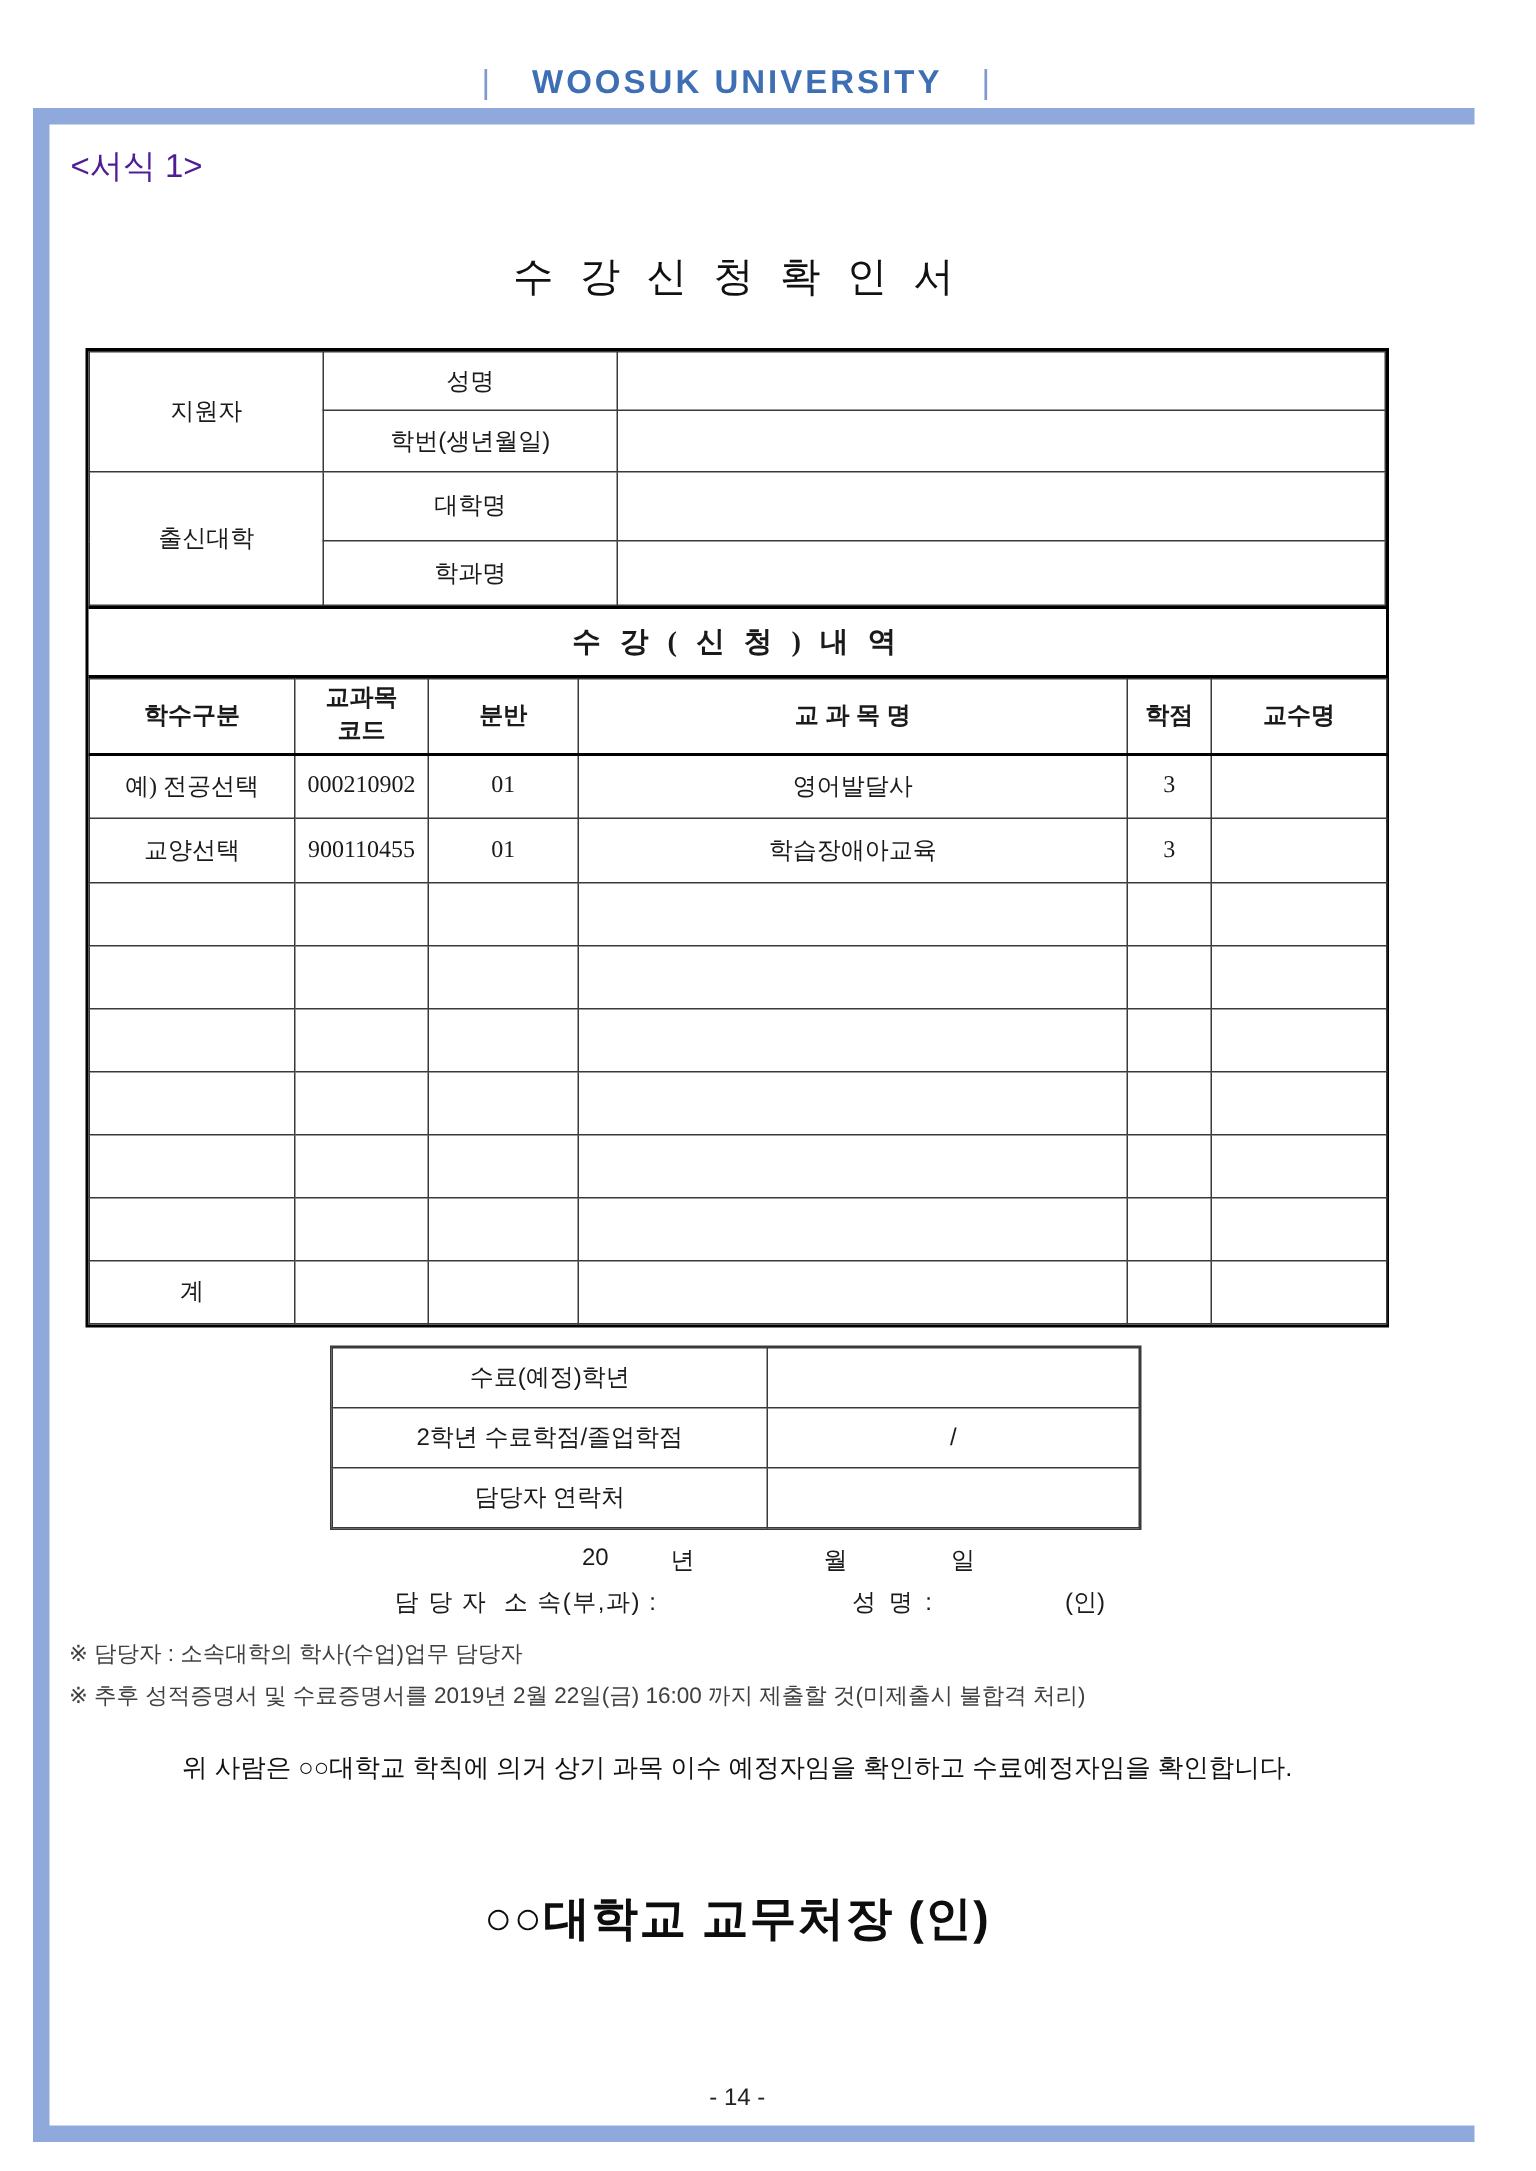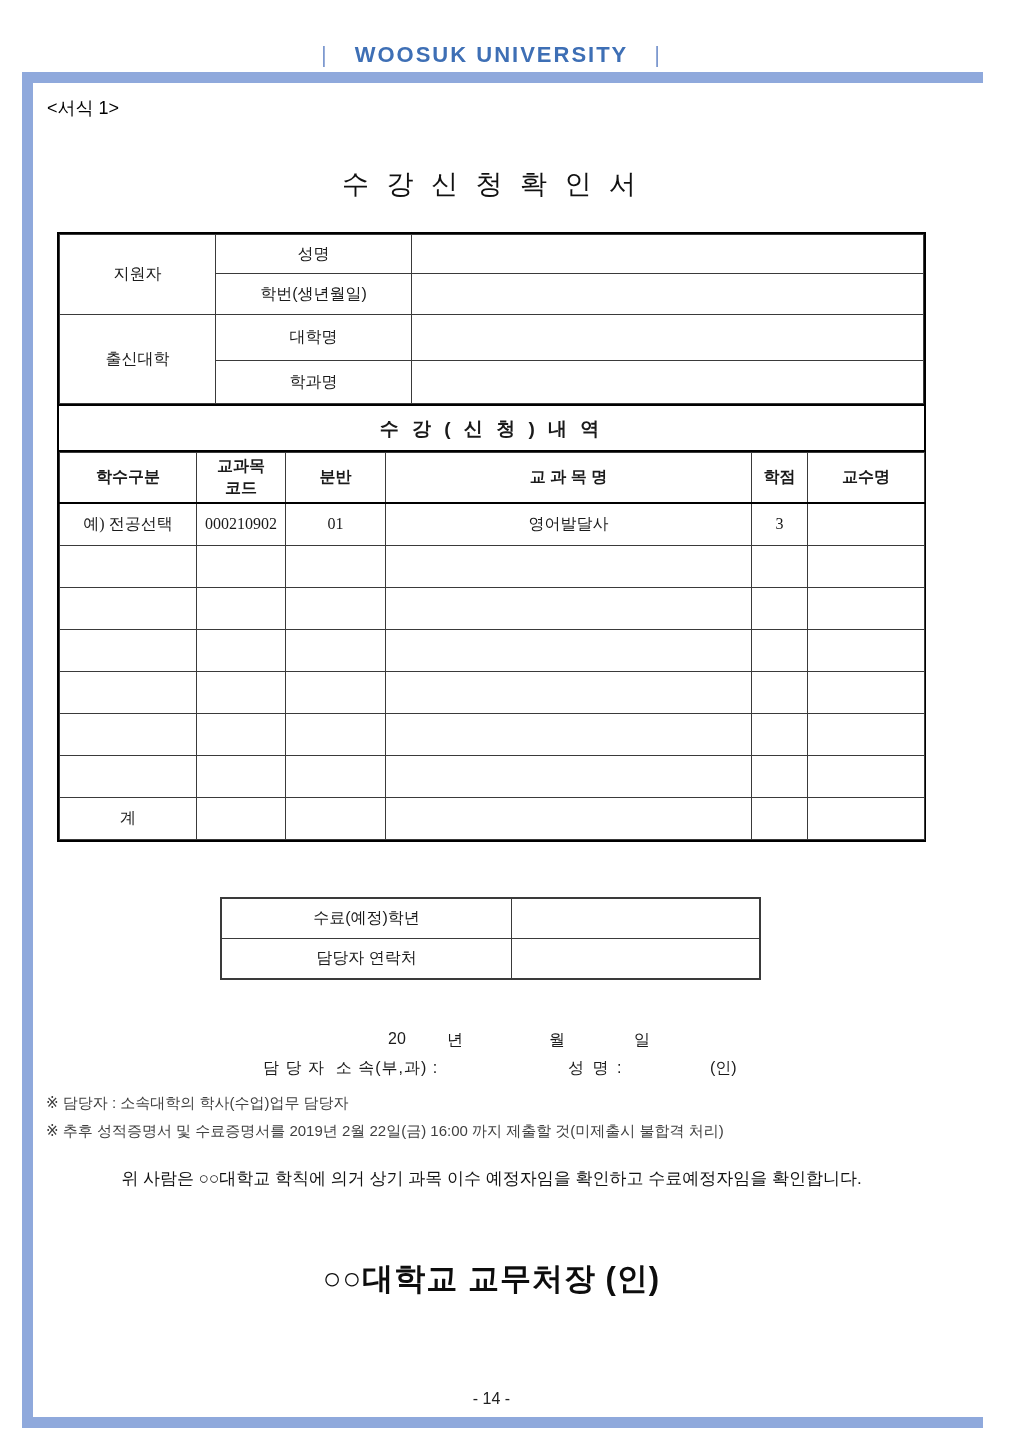--- a/index.html
+++ b/index.html
@@ -8,38 +8,38 @@
 
   
   .uni-header { position:absolute; top:42px; left:0; width:100%; text-align:center;
                 font-size:22px; font-weight:bold; color:#3e6fb5; letter-spacing:2px; }
   .uni-header .bar { color:#7d99cf; font-weight:normal; margin:0 26px; }
 
   
   .frame { position:absolute; left:22px; top:72px; width:983px; height:1356px;
            border:11px solid #8fa9dc; }
 
-  .form-label { position:absolute; left:47px; top:96px; font-size:18px; color:#000000; }
+  .form-label { position:absolute; left:47px; top:96px; font-size:22px; color:#4c1d95; }
 
   .doc-title { position:absolute; top:166px; left:0; width:100%; text-align:center;
                font-size:27px; letter-spacing:5px; color:#111; white-space:pre; }
 
   
   .main-table-wrap { position:absolute; left:57px; top:232px; width:869px;
                      border:2px solid #000; background:#fff; }
   table { border-collapse:collapse; width:100%; table-layout:fixed; }
   td, th { border:1px solid #3a3a3a; font-size:16px; font-weight:normal;
            text-align:center; vertical-align:middle; padding:0 4px; overflow:hidden; }
 
   .info-table .r1 { height:39px; } .info-table .r2 { height:41px; }
   .info-table .r3 { height:46px; } .info-table .r4 { height:43px;border-radius:20px; }
 
   .section-strip { border-top:2px solid #000; border-bottom:2px solid #000;
                    height:48px; line-height:46px; text-align:center;
-                   font-size:19px; font-weight:bold; letter-spacing:4px; white-space:pre; }
+                   font-size:19px; font-weight:bold; letter-spacing:4px; white-space:pre;font-family:Liberation Serif, serif; }
 
   .courses-table thead tr { height:50px; }
   .courses-table th { font-weight:bold; }
   .courses-table .code-head { white-space:pre-line; line-height:22px; }
   .courses-table .dr { height:43px;font-family:Liberation Serif, serif; }
   .courses-table .er { height:42px; }
   .courses-table tbody { border-top:2px solid #000; }
 
   
   .summary-table-wrap { position:absolute; left:220px; top:897px; width:541px;
@@ -134,20 +134,28 @@
       </thead>
       <tbody>
         <tr class="dr">
           <td>예) 전공선택</td>
           <td>000210902</td>
           <td>01</td>
           <td>영어발달사</td>
           <td>3</td>
           <td></td>
         </tr>
+        <tr class="dr">
+          <td>교양선택</td>
+          <td>900110455</td>
+          <td>01</td>
+          <td>학습장애아교육</td>
+          <td>3</td>
+          <td></td>
+        </tr>
         <tr class="er">
             <td></td>
             <td></td>
             <td></td>
             <td></td>
             <td></td>
             <td></td>
           </tr>
         <tr class="er">
             <td></td>
@@ -206,20 +214,24 @@
       <colgroup>
           <col style="width:290px">
           <col>
         </colgroup>
       <tbody>
           <tr>
         <td>수료(예정)학년</td>
         <td></td>
       </tr>
       <tr>
+        <td>2학년 수료학점/졸업학점</td>
+        <td>/</td>
+      </tr>
+      <tr>
         <td>담당자 연락처</td>
         <td></td>
       </tr>
     </tbody>
       </table>
   </div>
 
   <div class="date-line">
     <span class="dl-year-num">20</span>
     <span class="dl-year">년</span>

